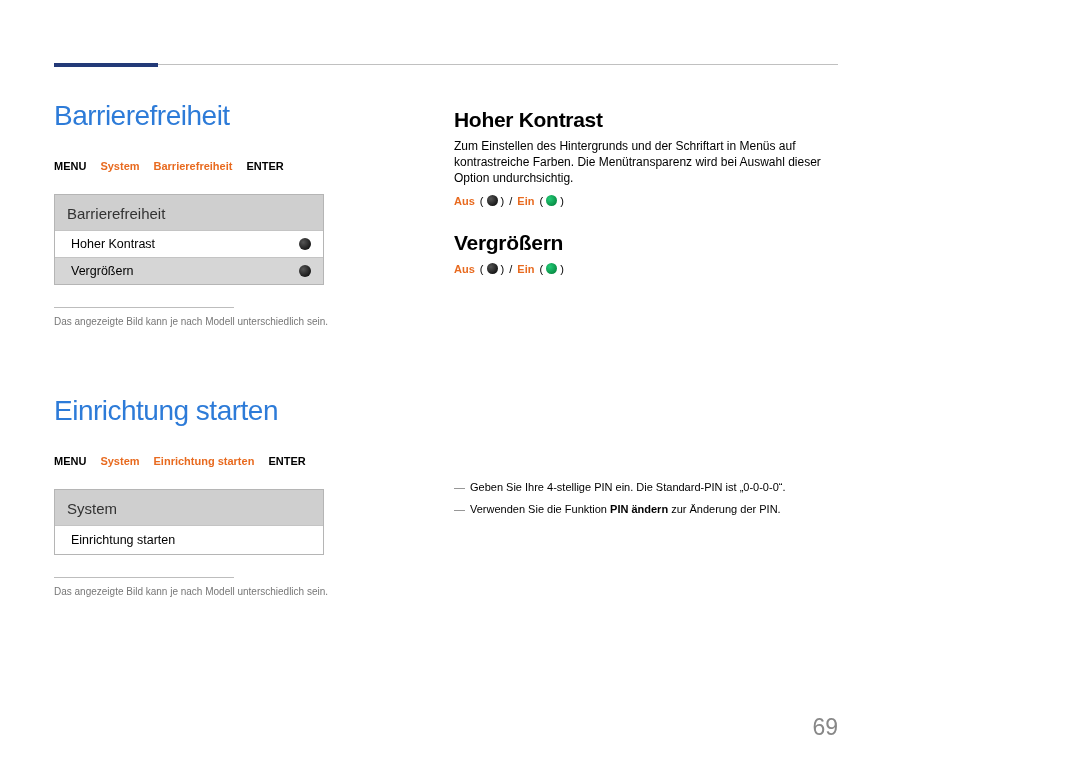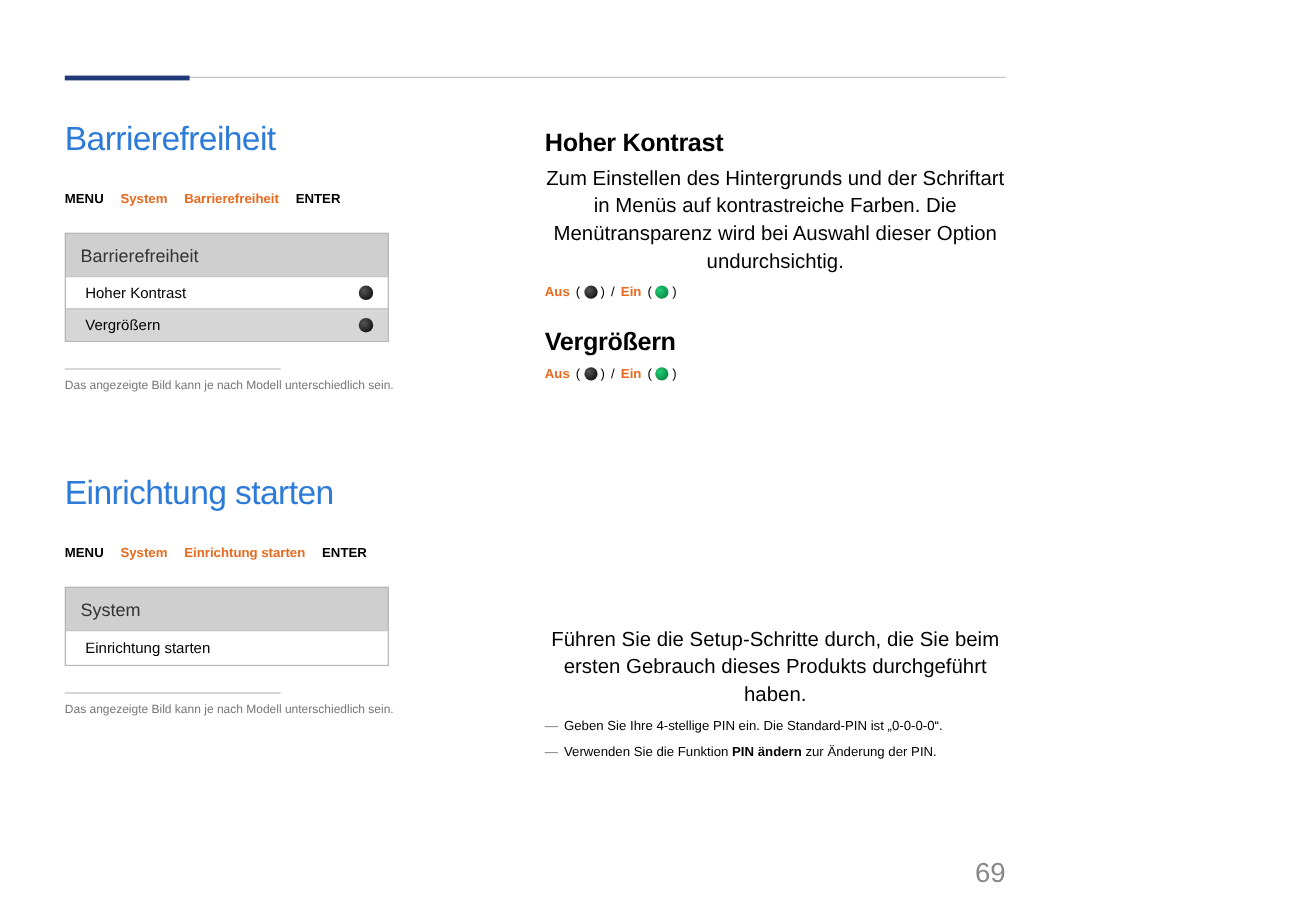--- a/index.html
+++ b/index.html
@@ -98,25 +98,24 @@
 
   .section2 { margin-top: 68px; }
 
   .h-black {
     font-size: 21px;
     font-weight: 600;
     color: #000;
     letter-spacing: -0.3px;
   }
   .desc {
-    font-size: 17px;
+    font-size: 12px;
     color: #000;
     margin-top: 6px;
     line-height: 1.35;
-    text-align: center;
   }
   .option-line {
     margin-top: 8px;
     font-size: 11px;
     display: flex;
     align-items: flex-start;
     gap: 2px;
   }
   .opt-orange { color: #e86a1f; font-weight: 700; }
   .bullet-dark, .bullet-green {
@@ -245,21 +244,20 @@
           <span>)</span>
           <span>&nbsp;/&nbsp;</span>
           <span class="opt-orange">Ein</span>
           <span>&nbsp;(</span>
           <span class="bullet-green"></span>
           <span>)</span>
         </div>
       </div>
 
       <div class="right-setup">
-        <div class="desc" style="margin-top:0">Führen Sie die Setup-Schritte durch, die Sie beim ersten Gebrauch dieses Produkts durchgeführt haben.</div>
         <div class="desc-sub">
           <span class="dash">―</span>
           <span>Geben Sie Ihre 4-stellige PIN ein. Die Standard-PIN ist „0-0-0-0“.</span>
         </div>
         <div class="desc-sub">
           <span class="dash">―</span>
           <span>Verwenden Sie die Funktion </span><span class="pin-bold">PIN ändern</span><span> zur Änderung der PIN.</span>
         </div>
       </div>
     </div>

